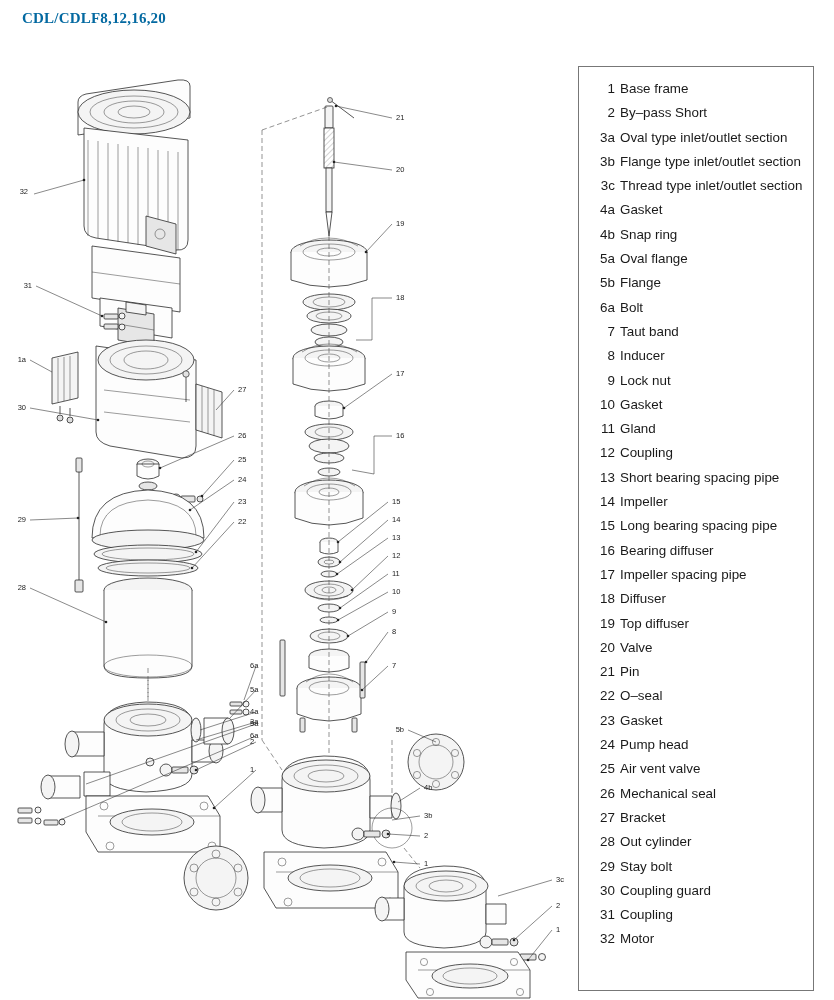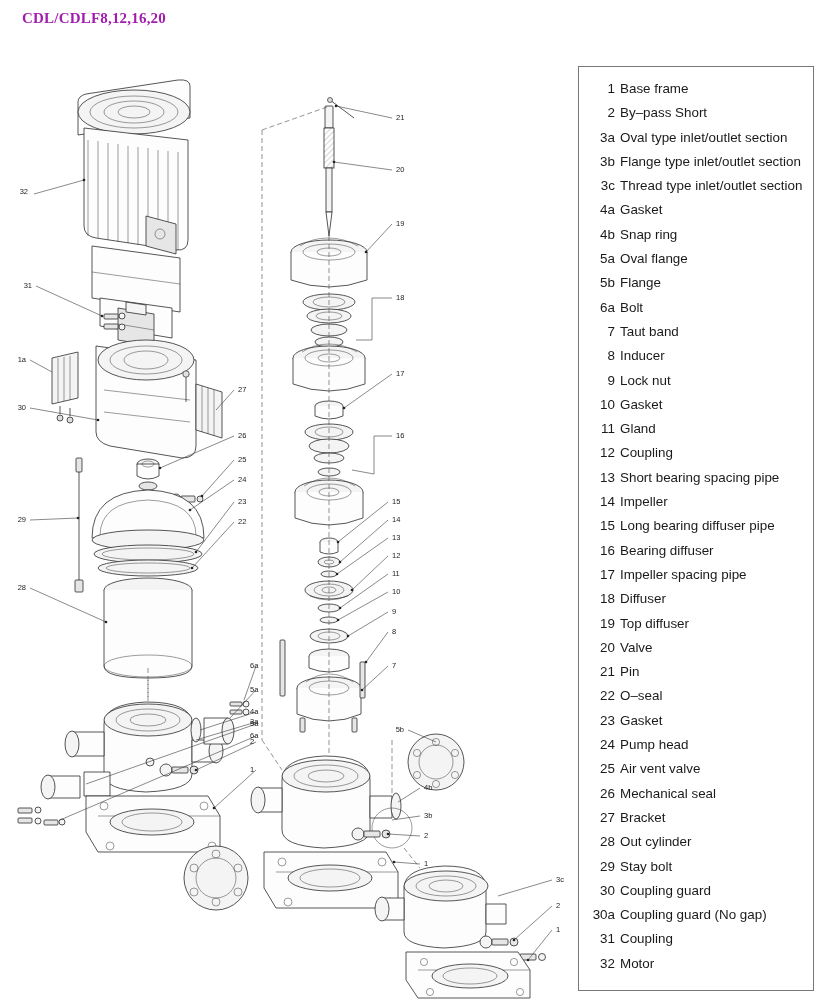--- a/index.html
+++ b/index.html
@@ -16,21 +16,21 @@
     overflow: hidden;
   }
   #page-title {
     position: absolute;
     left: 22px;
     top: 10px;
     font-family: "Liberation Serif", serif;
     font-weight: bold;
     font-size: 15px;
     letter-spacing: 0.2px;
-    color: #a21caf;
+    color: #0369a1;
   }
   
   #legend {
     position: absolute;
     left: 578px;
     top: 66px;
     width: 236px;
     height: 925px;
     border: 1px solid #777;
     background: #fff;
@@ -667,21 +667,21 @@
   <div class="legend-row">
       <span class="legend-num">13</span>
       <span class="legend-label">Short bearing spacing pipe</span>
     </div>
   <div class="legend-row">
       <span class="legend-num">14</span>
       <span class="legend-label">Impeller</span>
     </div>
   <div class="legend-row">
       <span class="legend-num">15</span>
-      <span class="legend-label">Long bearing diffuser pipe</span>
+      <span class="legend-label">Long bearing spacing pipe</span>
     </div>
   <div class="legend-row">
       <span class="legend-num">16</span>
       <span class="legend-label">Bearing diffuser</span>
     </div>
   <div class="legend-row">
       <span class="legend-num">17</span>
       <span class="legend-label">Impeller spacing pipe</span>
     </div>
   <div class="legend-row">
@@ -730,24 +730,20 @@
     </div>
   <div class="legend-row">
       <span class="legend-num">29</span>
       <span class="legend-label">Stay bolt</span>
     </div>
   <div class="legend-row">
       <span class="legend-num">30</span>
       <span class="legend-label">Coupling guard</span>
     </div>
   <div class="legend-row">
-      <span class="legend-num">30a</span>
-      <span class="legend-label">Coupling guard (No gap)</span>
-    </div>
-  <div class="legend-row">
       <span class="legend-num">31</span>
       <span class="legend-label">Coupling</span>
     </div>
   <div class="legend-row">
       <span class="legend-num">32</span>
       <span class="legend-label">Motor</span>
     </div>
 </div>
 
 </body></html>

